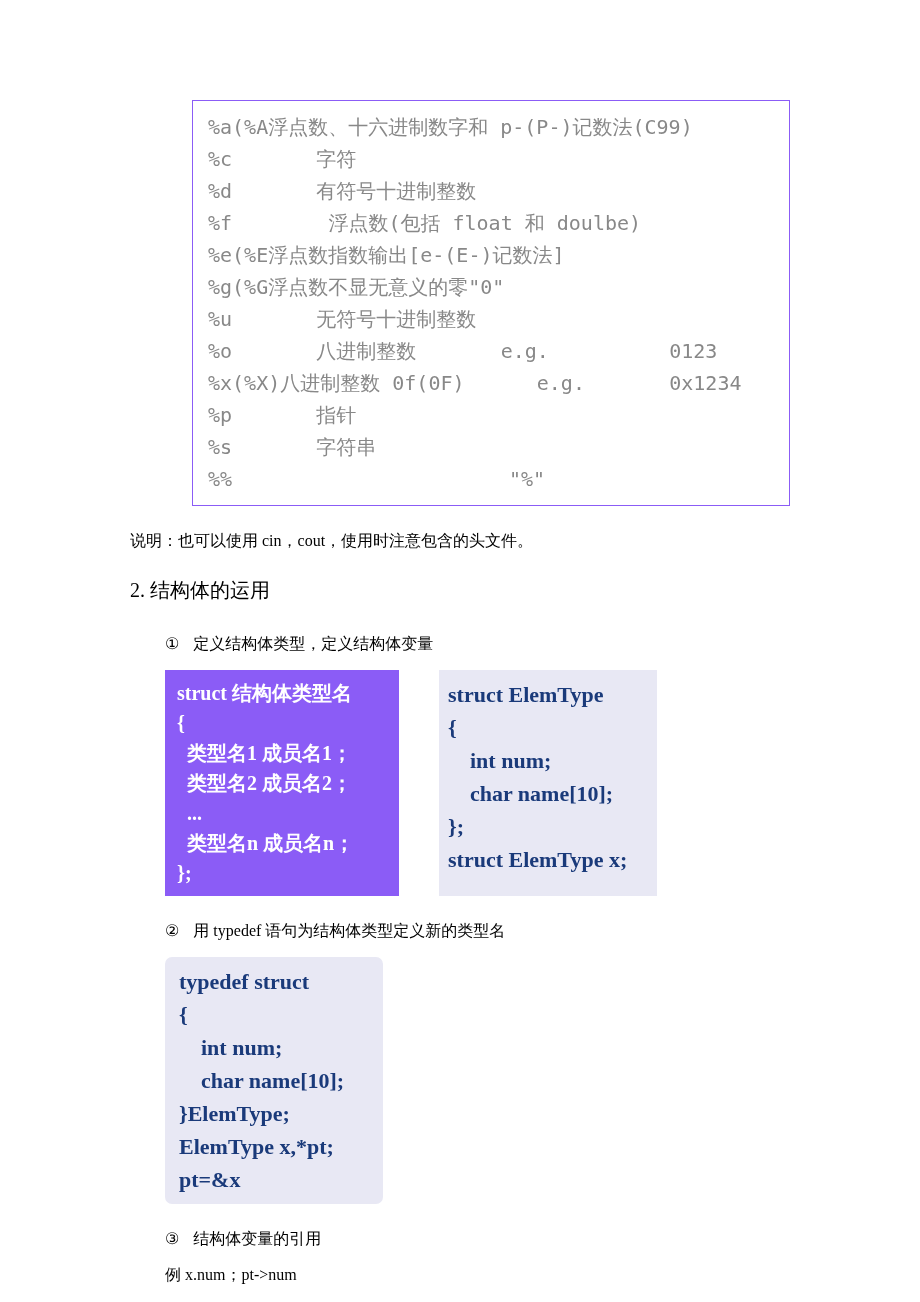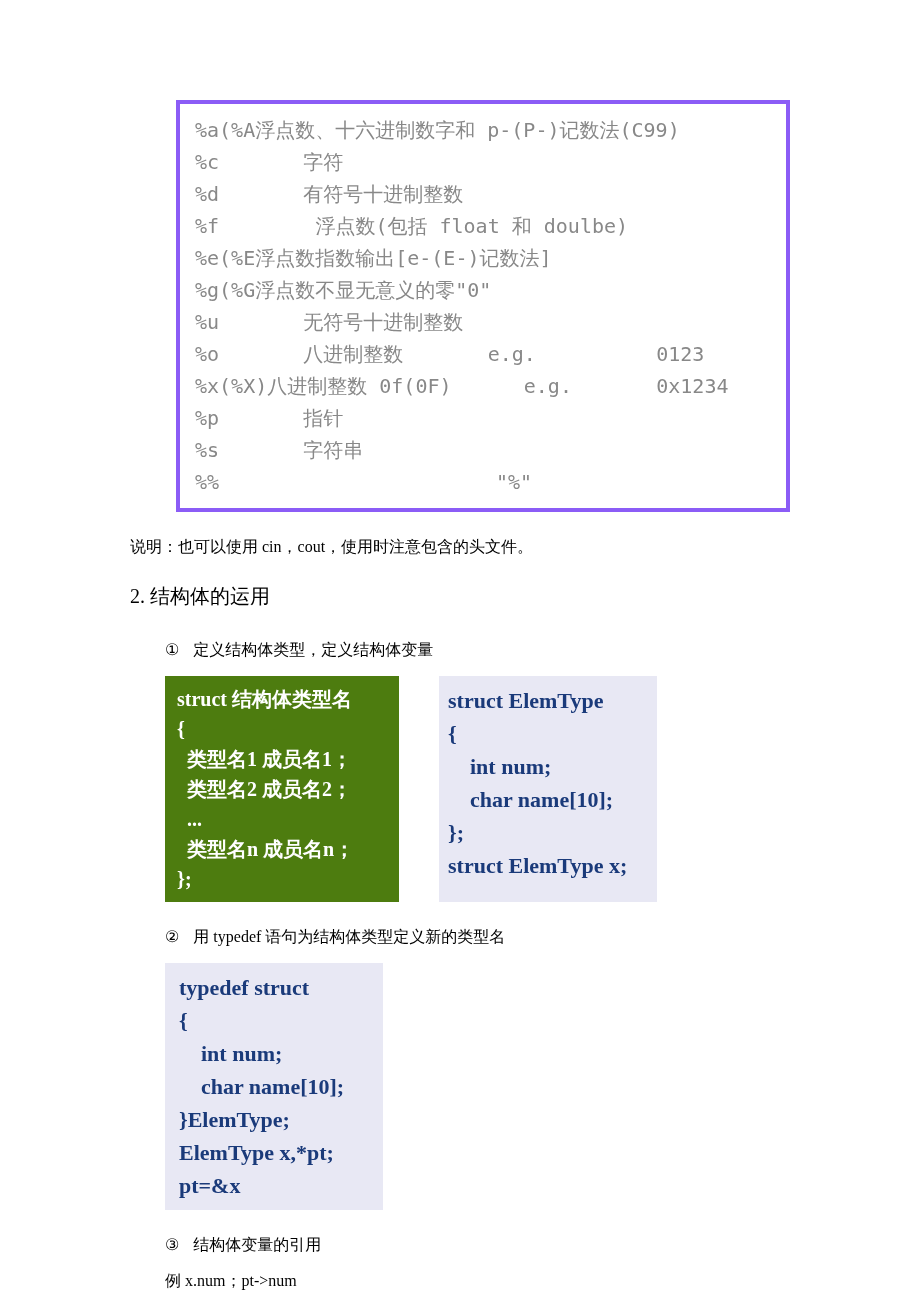--- a/index.html
+++ b/index.html
@@ -7,26 +7,26 @@
       padding: 0;
       background: #fff;
       font-family: "SimSun", "宋体", serif;
       color: #000;
       width: 920px;
     }
     .page {
       padding: 100px 130px 60px 130px;
     }
     .format-table {
-      border: 4px solid #8b5cf6;
+      border: 1px solid #8b5cf6;
       padding: 10px 15px;
       font-family: "SimSun", "宋体", monospace;
       font-size: 20px;
       line-height: 1.6;
-      margin-left: 46px;
+      margin-left: 62px;
       color: #888;
     }
     .format-row {
       white-space: pre;
     }
     .note {
       font-size: 16px;
       margin: 25px 0 25px 0;
       font-family: "SimSun", "宋体", serif;
     }
@@ -43,21 +43,21 @@
     .circled {
       display: inline-block;
       margin-right: 10px;
     }
     .code-row {
       display: flex;
       gap: 40px;
       margin: 15px 0 25px 35px;
     }
     .code-dark {
-      background: #4d7c0f;
+      background: #8b5cf6;
       color: #fff;
       font-family: "SimSun", "宋体", serif;
       font-size: 20px;
       font-weight: bold;
       padding: 8px 12px;
       line-height: 1.5;
       width: 210px;
       white-space: pre;
     }
     .code-light {
@@ -75,20 +75,21 @@
       background: #e8e8f4;
       color: #1a3a7a;
       font-family: "Times New Roman", serif;
       font-size: 22px;
       font-weight: bold;
       padding: 8px 14px;
       line-height: 1.5;
       width: 190px;
       white-space: pre;
       margin: 1px 0 25px 35px;
+      border-radius: 7px;
     }
     .example-text {
       font-size: 16px;
       margin: 10px 0 10px 35px;
       font-family: "SimSun", "宋体", serif;
     }
   </style>
 </head>
 <body>
 

